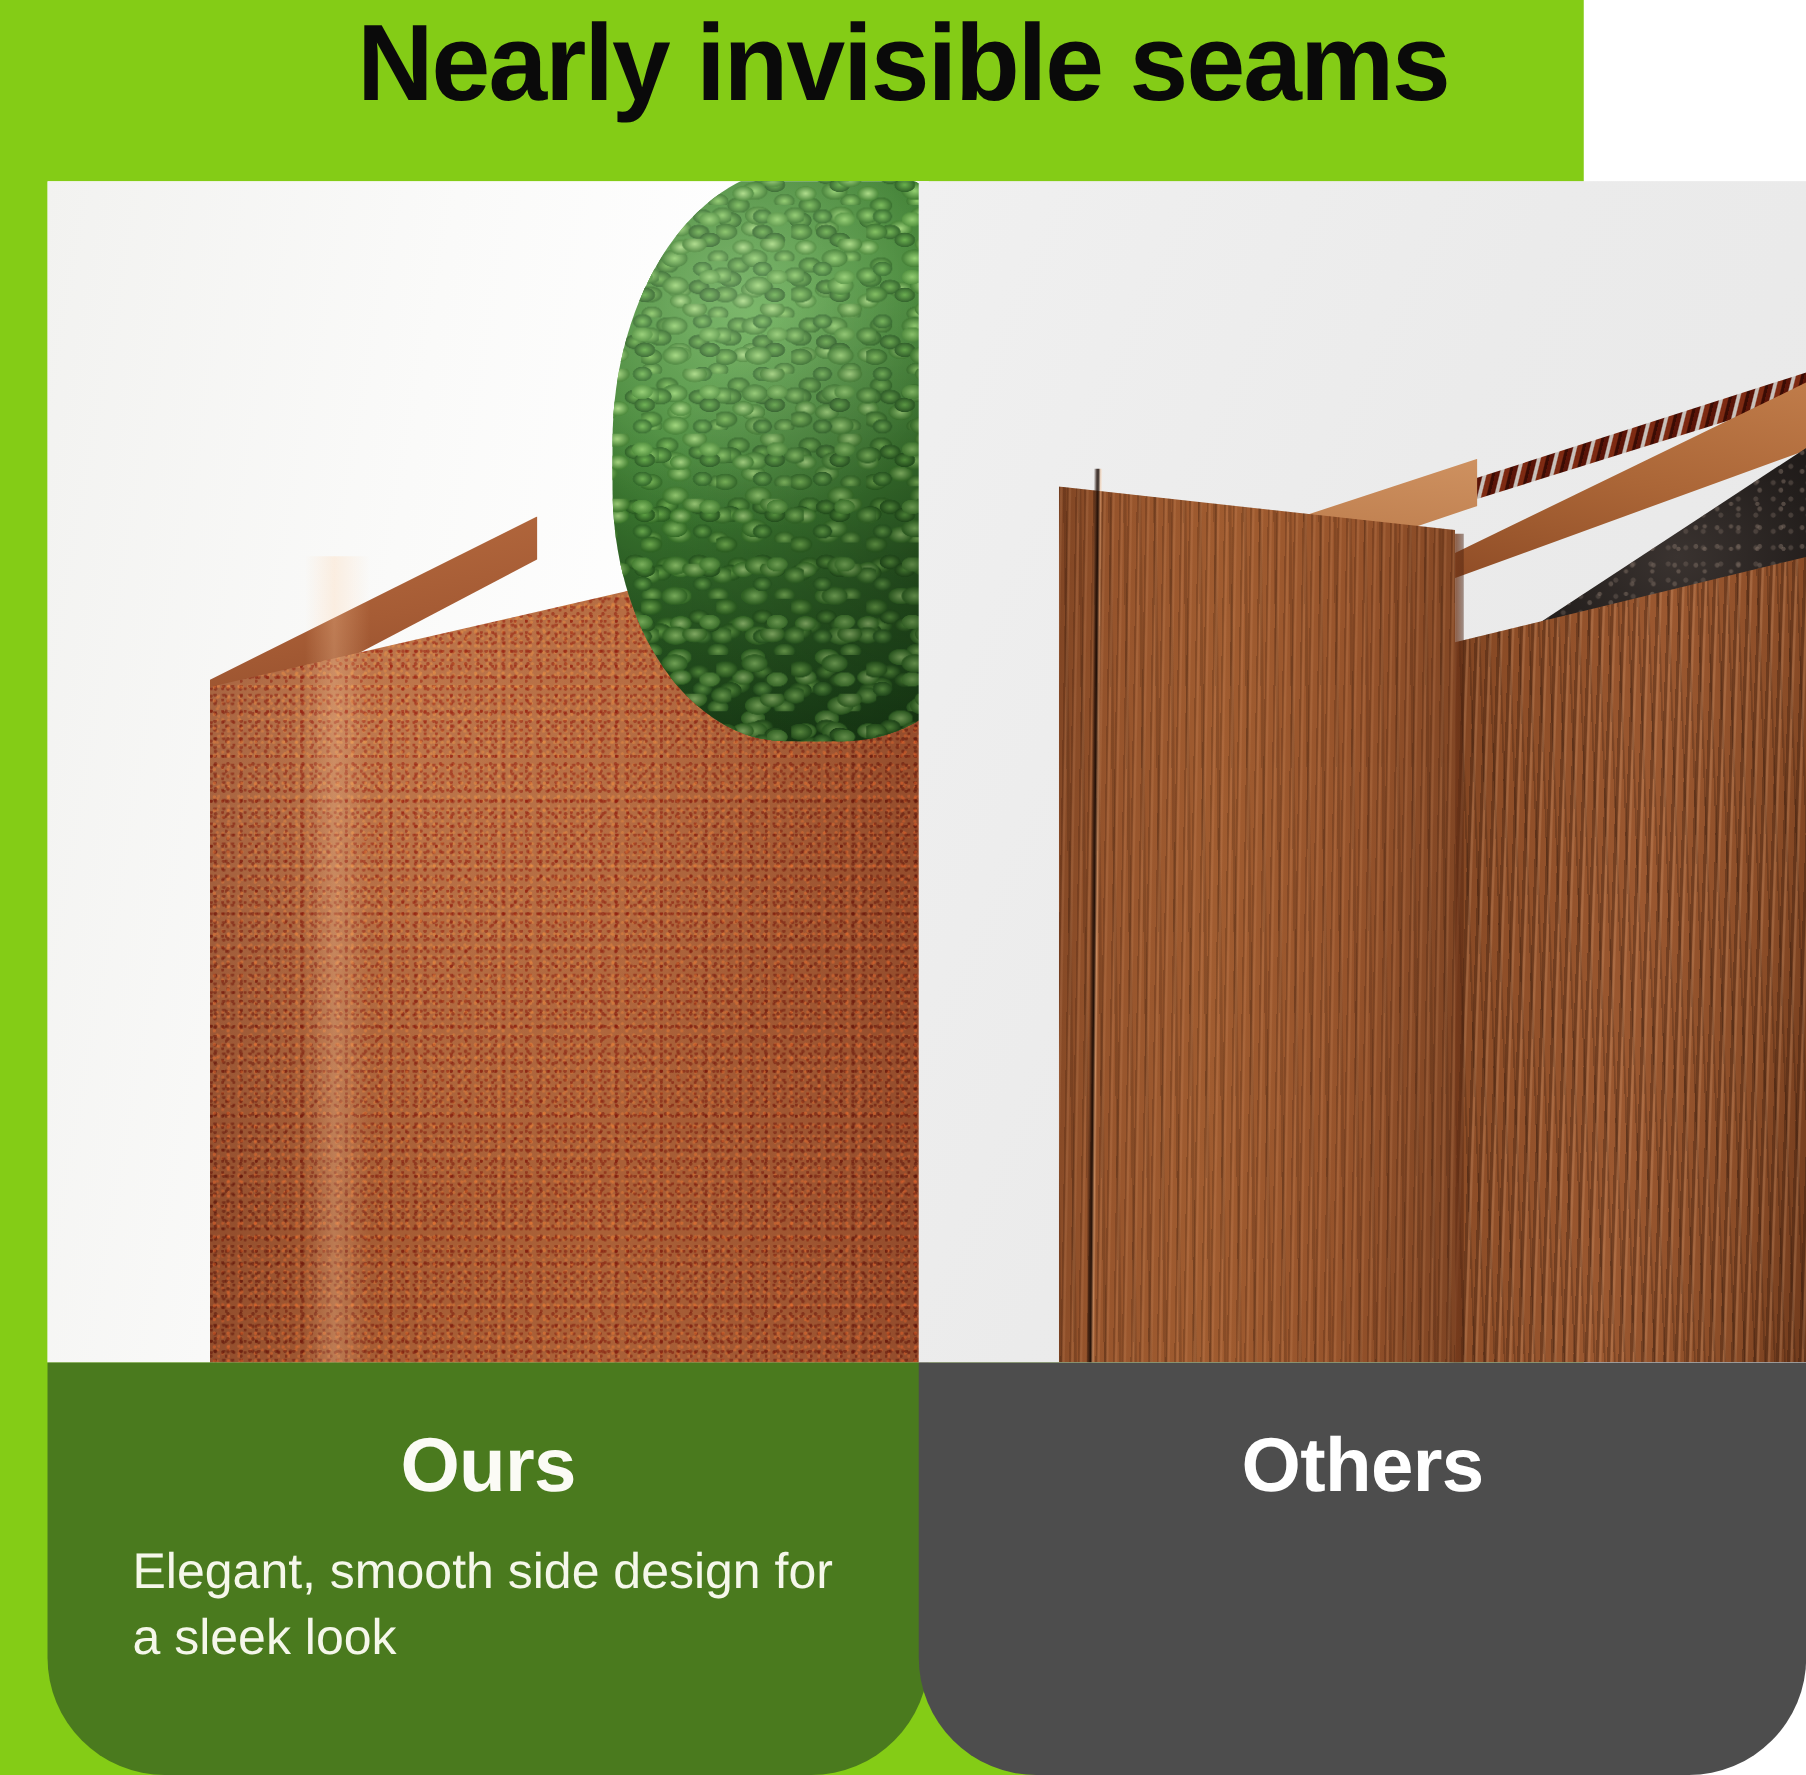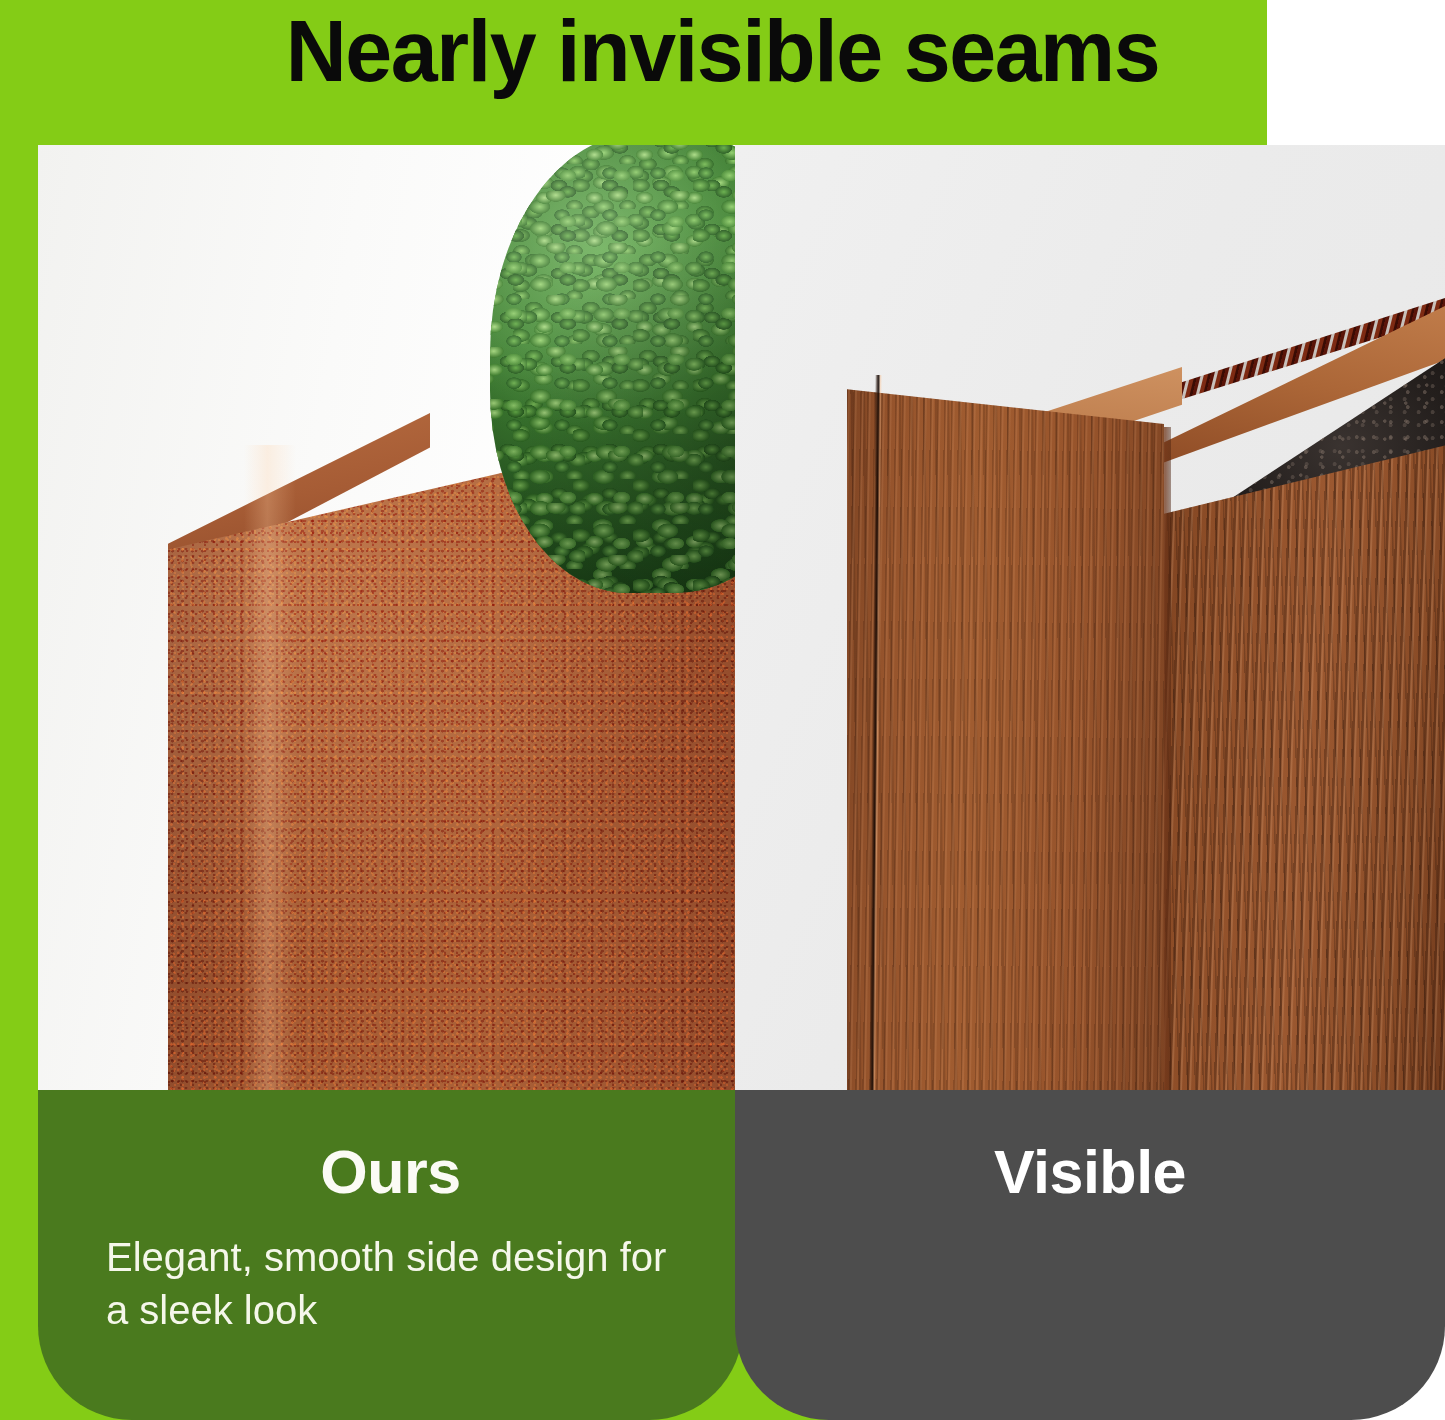--- a/index.html
+++ b/index.html
@@ -393,18 +393,18 @@
         <div class="oth-interior"></div>
         <div class="oth-innerlip"></div>
         <div class="oth-sidewall"></div>
         <div class="oth-corner-edge"></div>
         <div class="oth-topface"></div>
         <div class="oth-frontwall"></div>
         <div class="oth-seam-vert"></div>
       </div>
 
       <div class="caption others">
-        <div class="cap-title">Visible</div>
+        <div class="cap-title">Others</div>
       </div>
     </div>
 
   </div>
 </div>
 
 </body></html>

